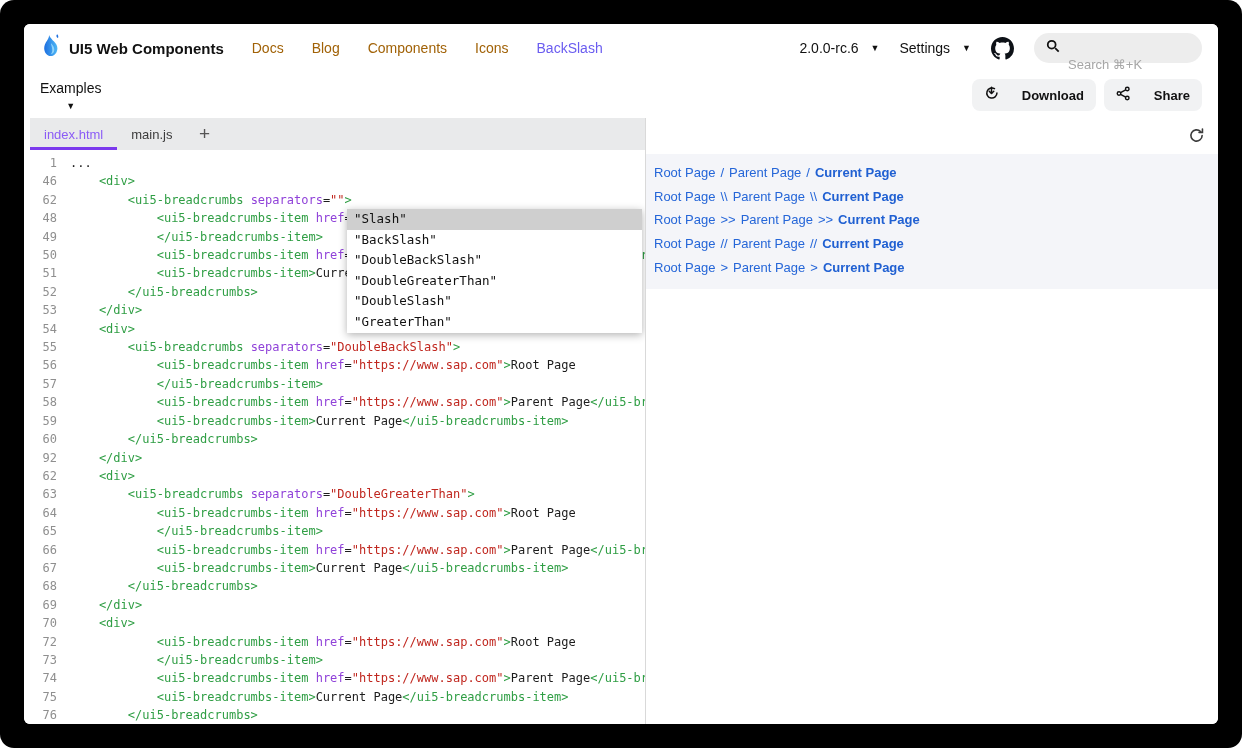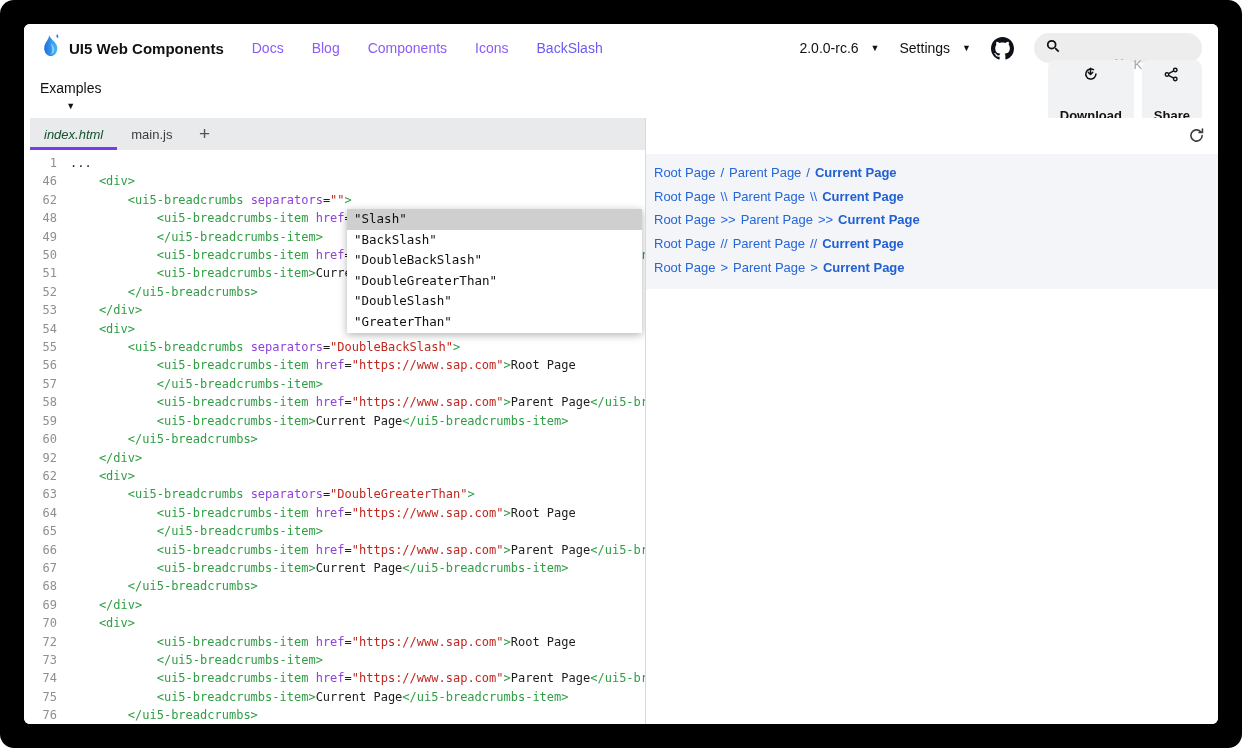--- a/index.html
+++ b/index.html
@@ -6,48 +6,48 @@
   body { background:#fff; font-family:"Liberation Sans", sans-serif; }
   .frame { width:1242px; height:748px; background:#000; border-radius:14px; padding:24px; }
   .app { width:100%; height:100%; background:#fff; border-radius:6px; overflow:hidden;
          display:flex; flex-direction:column; }
 
   
   .navbar { height:48px; flex:none; display:flex; align-items:center; padding:0 16px; background:#fff; }
   .brand { display:flex; align-items:center; gap:8px; cursor:pointer; }
   .brand-title { font-size:15px; font-weight:700; color:#111; }
   .nav-links { display:flex; align-items:center; gap:28px; margin-left:28px; }
-  .nav-link { font-size:14px; color:#8b5cf6; cursor:pointer; }
+  .nav-link { font-size:14px; color:#a16207; cursor:pointer; }
   .nav-link.active { color:#6a5cf0; }
   .nav-right { margin-left:auto; display:flex; align-items:center; gap:20px; }
   .nav-select { display:flex; align-items:center; gap:12px; font-size:14px; color:#111; cursor:pointer; }
   .caret { font-size:9px; color:#111; line-height:1; }
   .gh { display:flex; align-items:center; cursor:pointer; }
   .search-pill { width:168px; height:30px; background:#ededed; border-radius:15px;
                  display:flex; align-items:center; gap:8px; padding:0 12px; }
   .search-pill input { border:none; outline:none; background:transparent; font-size:13px;
                        color:#333; width:100%; font-family:"Liberation Sans",sans-serif;margin-top:33px; }
   .search-pill input::placeholder { color:#a6a6a6; }
 
   
   .toolbar { height:46px; flex:none; display:flex; align-items:center; padding:0 16px; background:#fff; }
   .examples { display:flex; align-items:center; gap:6px; font-size:14px; color:#111; font-weight:500; cursor:pointer;flex-direction:column; }
   .toolbar-right { margin-left:auto; display:flex; align-items:center; gap:8px; }
   .tbtn { display:flex; align-items:center; gap:23px; background:#f1f2f3; border:none; border-radius:8px;
           padding:7px 12px; font-size:13px; font-weight:600; color:#111; cursor:pointer;
-          font-family:"Liberation Sans",sans-serif;flex-direction:column; }
+          font-family:"Liberation Sans",sans-serif; }
 
   
   .main { flex:1; display:flex; min-height:0; }
   .editor { width:622px; flex:none; display:flex; flex-direction:column; border-right:1px solid #d9d9d9;
             background:#fff; padding-left:6px; min-height:0; }
   .tabbar { height:32px; flex:none; background:#e9eaeb; display:flex; align-items:stretch; }
   .tab { padding:0 14px; font-size:13px; color:#3c3c3c; display:flex; align-items:center;
          position:relative; cursor:pointer; }
-  .tab.active { color:#14532d;font-style:italic; }
+  .tab.active { color:#8b5cf6; }
   .tab.active::after { content:""; position:absolute; left:0; right:0; bottom:0; height:3px; background:#7c3aed; }
   .tab-add { width:36px; display:flex; align-items:center; justify-content:center; font-size:19px;
              color:#555; cursor:pointer; }
 
   .code-wrap { position:relative; flex:1; overflow:hidden; padding-top:4px;
                font-family:"DejaVu Sans Mono","Liberation Mono",monospace; font-size:12px; line-height:18.4px; }
   .cl { display:flex; white-space:pre; }
   .ln { width:40px; flex:none; text-align:right; padding-right:13px; color:#8f8f8f; }
   .cd { white-space:pre; color:#1d1d1d; }
   .tk-g { color:#2f9e44; }

